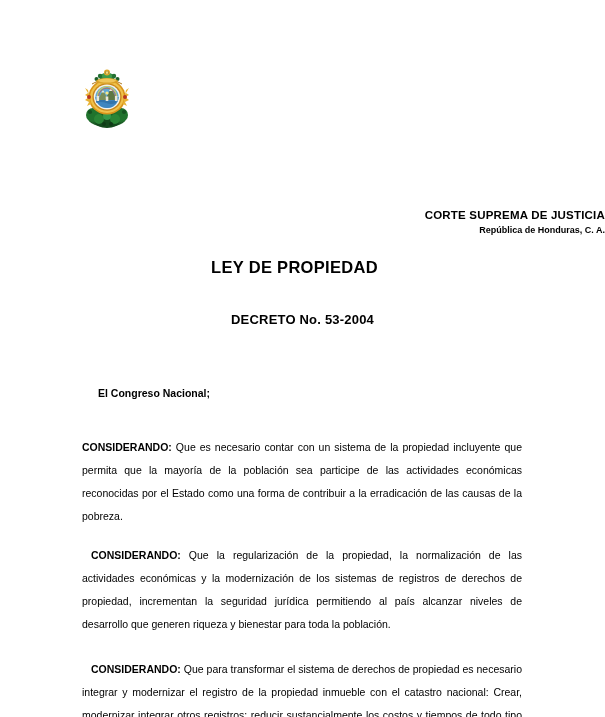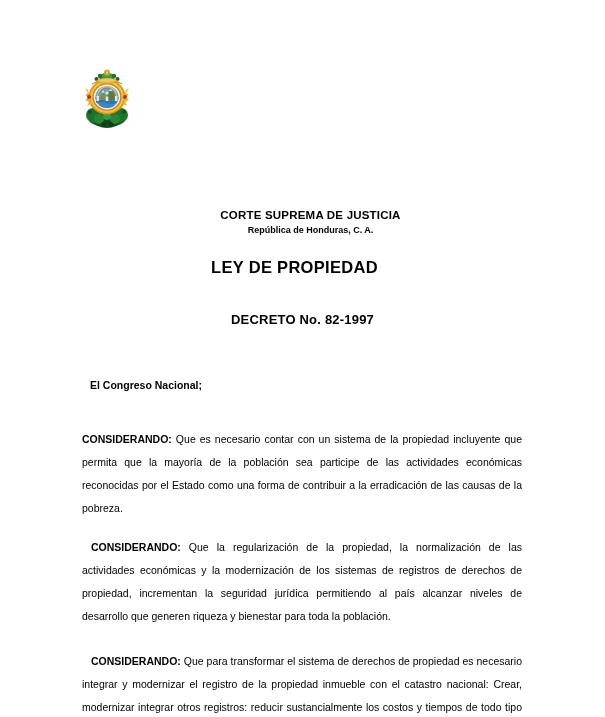--- a/index.html
+++ b/index.html
@@ -32,21 +32,21 @@
     height: 62px;
   }
   .emblem-wrap svg { display: block; width: 100%; height: 100%; }
 
   
   .header-block {
     position: absolute;
     left: 16px;
     right: 0;
     top: 208px;
-    text-align: center;
+    text-align: right;
   }
   .court-name {
     font-size: 11.5px;
     font-weight: bold;
     letter-spacing: 0.2px;
     line-height: 14px;
     margin: 0;
   }
   .republic {
     font-size: 9px;
@@ -82,21 +82,21 @@
   
   .body-col {
     position: absolute;
     left: 82px;
     top: 370px;
     width: 440px;
   }
   .congress {
     font-size: 10.5px;
     font-weight: bold;
-    margin: 8px;
+    margin: 16px;
     line-height: 14px;
   }
   .para {
     font-size: 10.5px;
     line-height: 23px;
     text-align: justify;
     margin: 0;
   }
   .para .lead {
     font-weight: bold;
@@ -181,21 +181,21 @@
     </svg>
   </div>
 
   <div class="header-block">
     <p class="court-name">CORTE SUPREMA DE JUSTICIA</p>
     <p class="republic">República de Honduras, C. A.</p>
   </div>
 
   <h1 class="law-title">LEY DE PROPIEDAD</h1>
 
-  <h2 class="decree">DECRETO No. 82-1997</h2>
+  <h2 class="decree">DECRETO No. 53-2004</h2>
 
   <div class="body-col">
     <p class="congress">El Congreso Nacional;</p>
 
     <p class="para p1"><span class="lead">CONSIDERANDO:</span><span> Que es necesario contar con un sistema de la propiedad incluyente que permita que la mayoría de la población sea participe de las actividades económicas reconocidas por el Estado como una forma de contribuir a la erradicación de las causas de la pobreza.</span></p>
 
     <p class="para p2"><span class="lead">CONSIDERANDO:</span><span> Que la regularización de la propiedad, la normalización de las actividades económicas y la modernización de los sistemas de registros de derechos de propiedad, incrementan la seguridad jurídica permitiendo al país alcanzar niveles de desarrollo que generen riqueza y bienestar para toda la población.</span></p>
 
     <p class="para p3"><span class="lead">CONSIDERANDO:</span><span> Que para transformar el sistema de derechos de propiedad es necesario integrar y modernizar el registro de la propiedad inmueble con el catastro nacional: Crear, modernizar integrar otros registros: reducir sustancialmente los costos y tiempos de todo tipo de transacciones registrables; crear mecanismos rápidos, eficaces y baratos para la solución de conflictos relativos a la propiedad y el registro de los bienes inmuebles que sin títulos son poseídos u ocupados por la inmensa mayoría de los hondureños.</span></p>
   </div>

